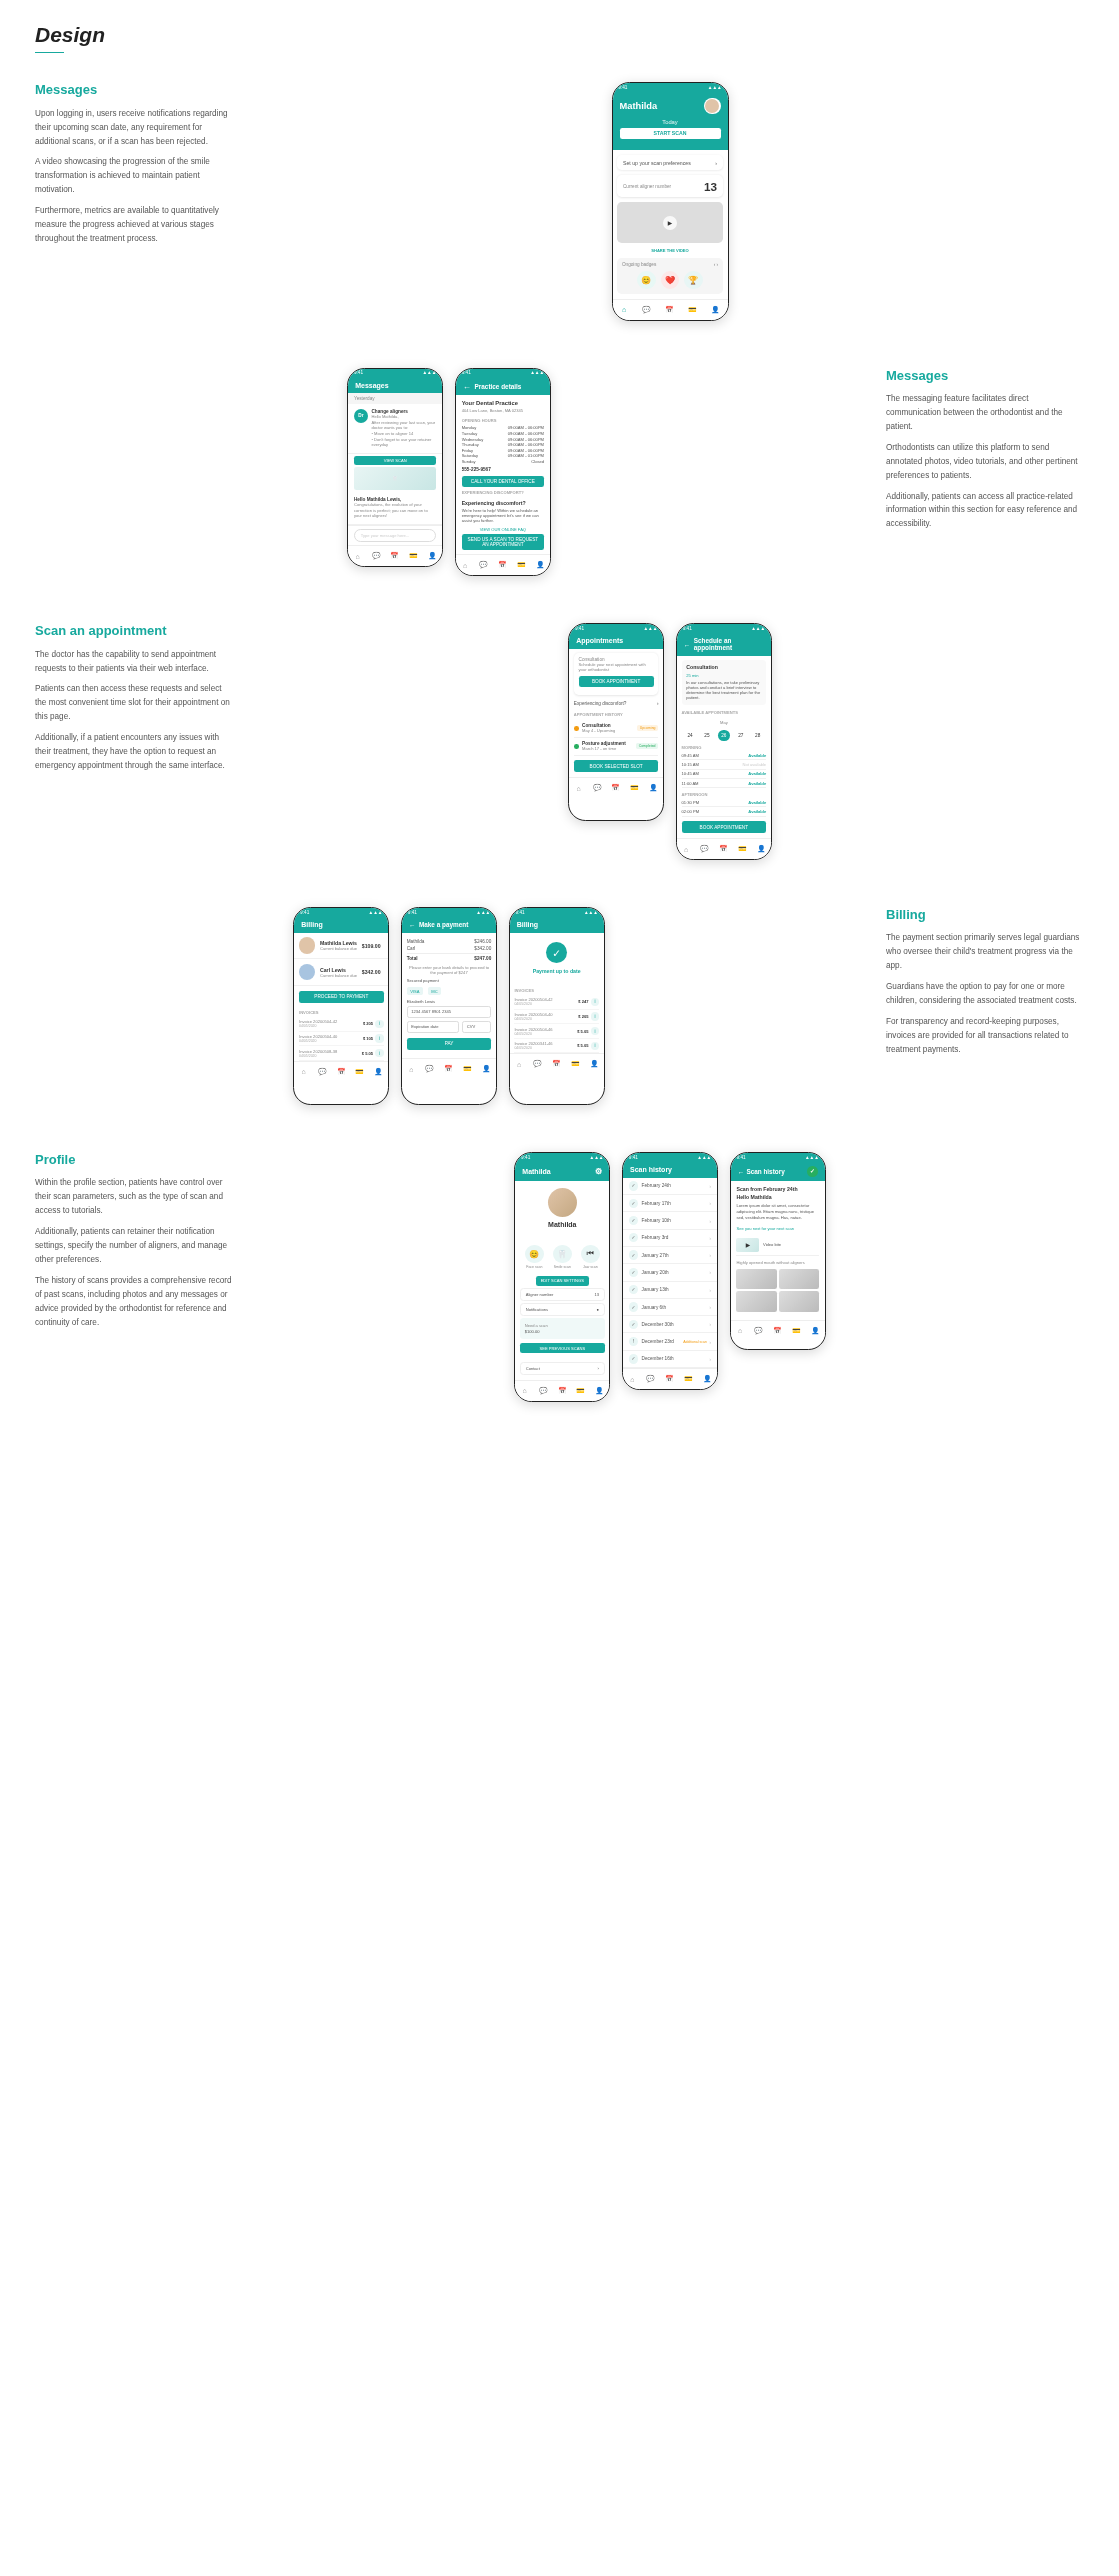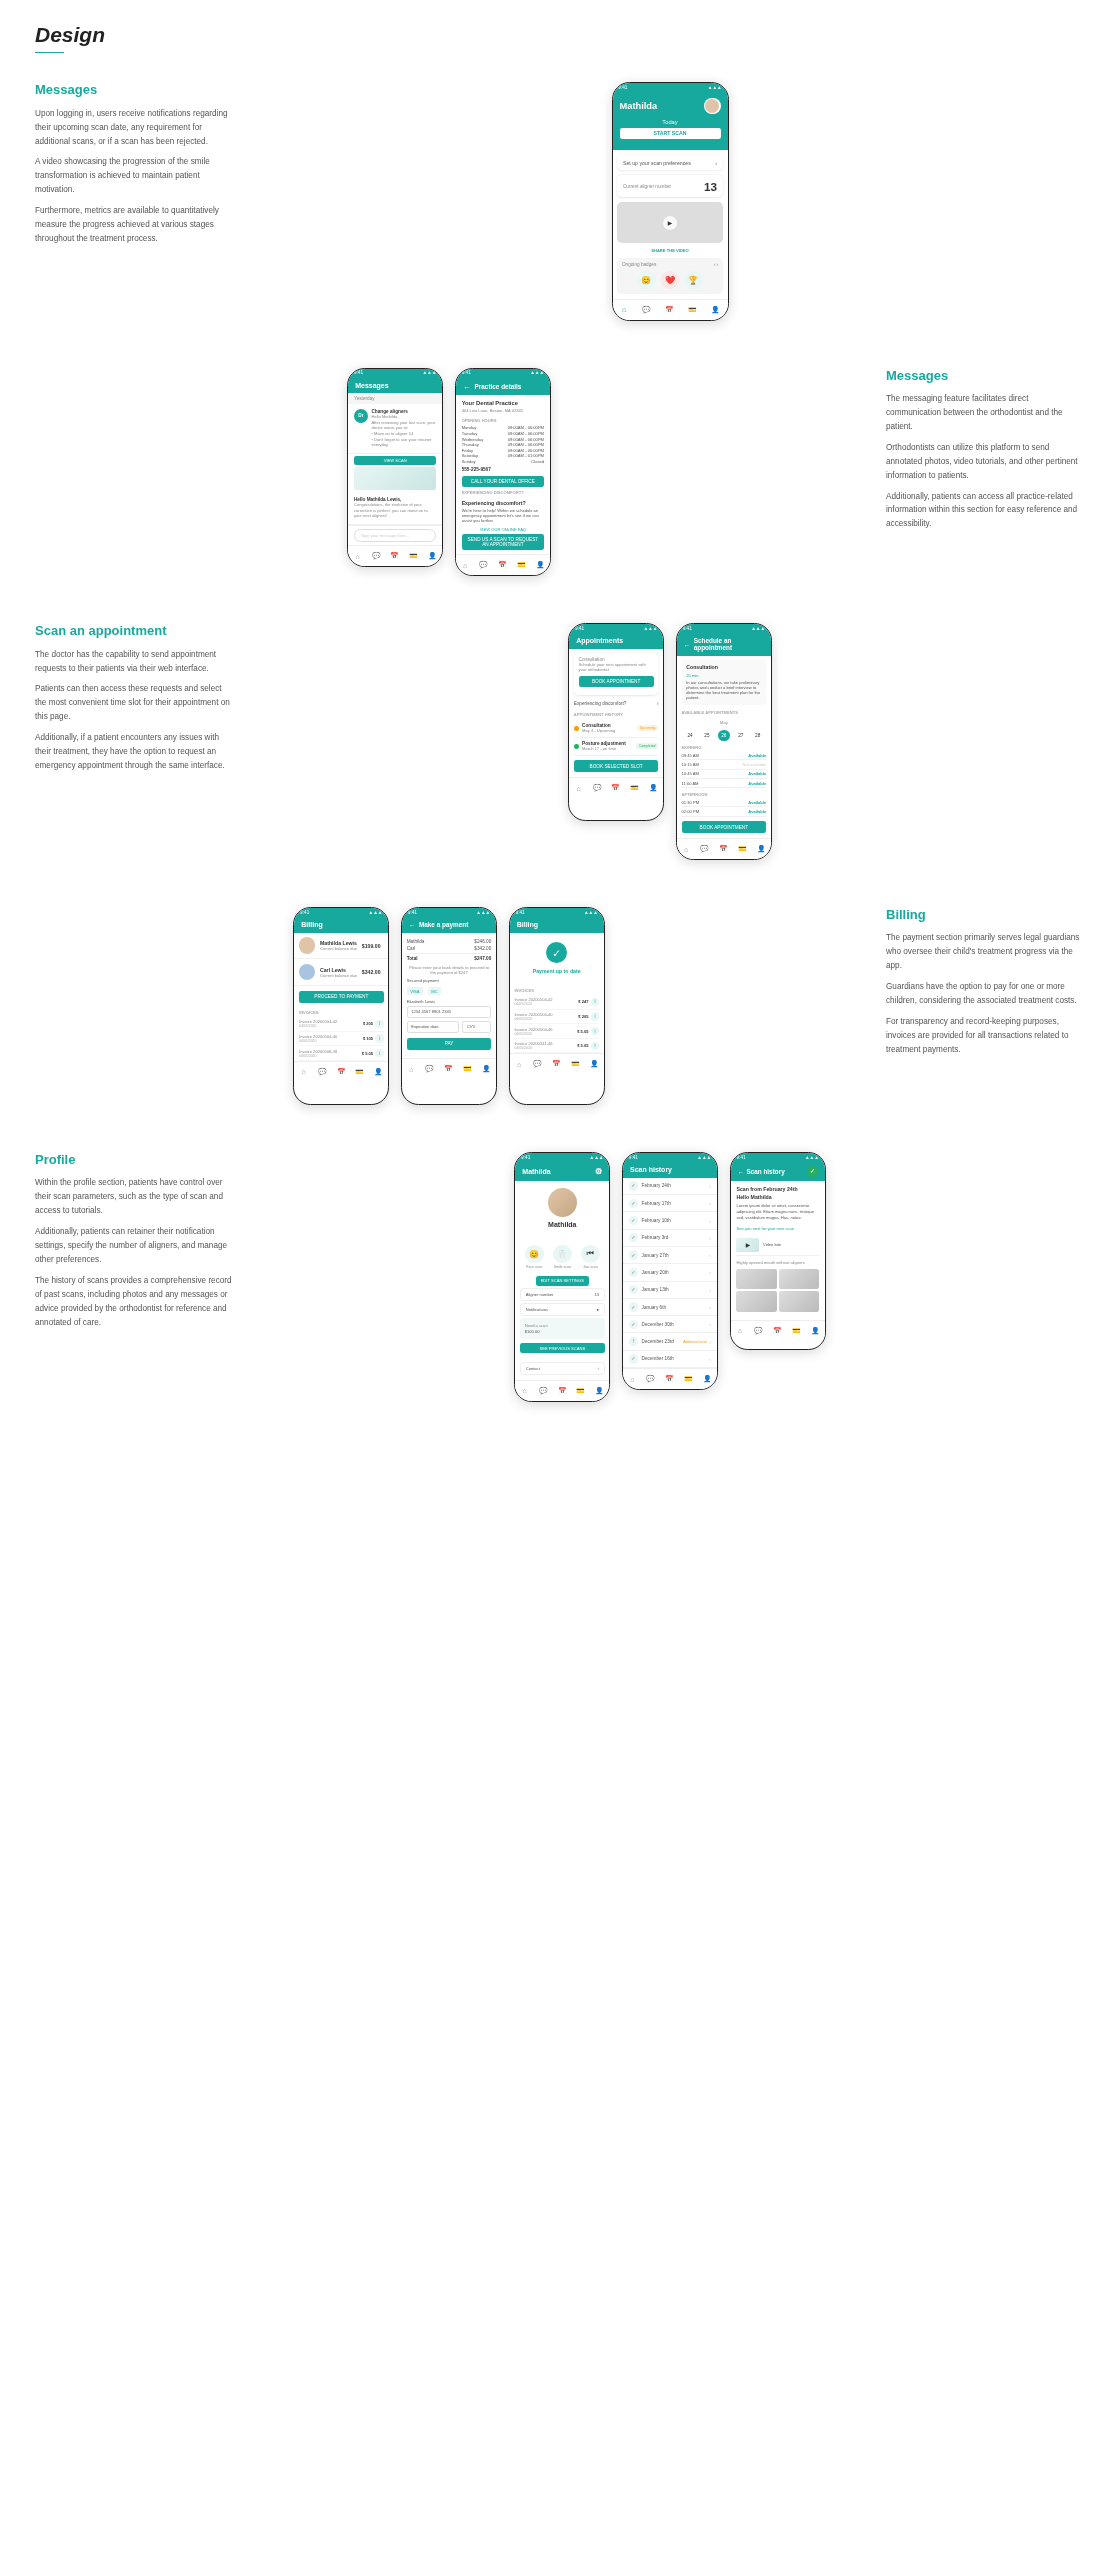--- a/index.html
+++ b/index.html
@@ -360,21 +360,21 @@
           <div class="phone-nav-item">📅</div>
           <div class="phone-nav-item">💳</div>
           <div class="phone-nav-item">👤</div>
         </div>
       </div>
     </div>
 
     <div class="section-text">
       <h2>Messages</h2>
       <p>The messaging feature facilitates direct communication between the orthodontist and the patient.</p>
-      <p>Orthodontists can utilize this platform to send annotated photos, video tutorials, and other pertinent information to patients.</p>
+      <p>Orthodontists can utilize this platform to send annotated photos, video tutorials, and other pertinent preferences to patients.</p>
       <p>Additionally, patients can access all practice-related information within this section for easy reference and accessibility.</p>
     </div>
   </div>
 
   <div class="section">
     <div class="section-text">
       <h2>Scan an appointment</h2>
       <p>The doctor has the capability to send appointment requests to their patients via their web interface.</p>
       <p>Patients can then access these requests and select the most convenient time slot for their appointment on this page.</p>
       <p>Additionally, if a patient encounters any issues with their treatment, they have the option to request an emergency appointment through the same interface.</p>
@@ -674,21 +674,21 @@
       <p>Guardians have the option to pay for one or more children, considering the associated treatment costs.</p>
       <p>For transparency and record-keeping purposes, invoices are provided for all transactions related to treatment payments.</p>
     </div>
   </div>
 
   <div class="section">
     <div class="section-text">
       <h2>Profile</h2>
       <p>Within the profile section, patients have control over their scan parameters, such as the type of scan and access to tutorials.</p>
       <p>Additionally, patients can retainer their notification settings, specify the number of aligners, and manage other preferences.</p>
-      <p>The history of scans provides a comprehensive record of past scans, including photos and any messages or advice provided by the orthodontist for reference and annotated of care.</p>
+      <p>The history of scans provides a comprehensive record of past scans, including photos and any messages or advice provided by the orthodontist for reference and continuity of care.</p>
     </div>
     <div class="section-phones">
 
       <div class="phone">
         <div class="phone-status-bar">
           <span>9:41</span>
           <span>▲▲▲</span>
         </div>
         <div class="profile-header">
           <span>Mathilda</span>

